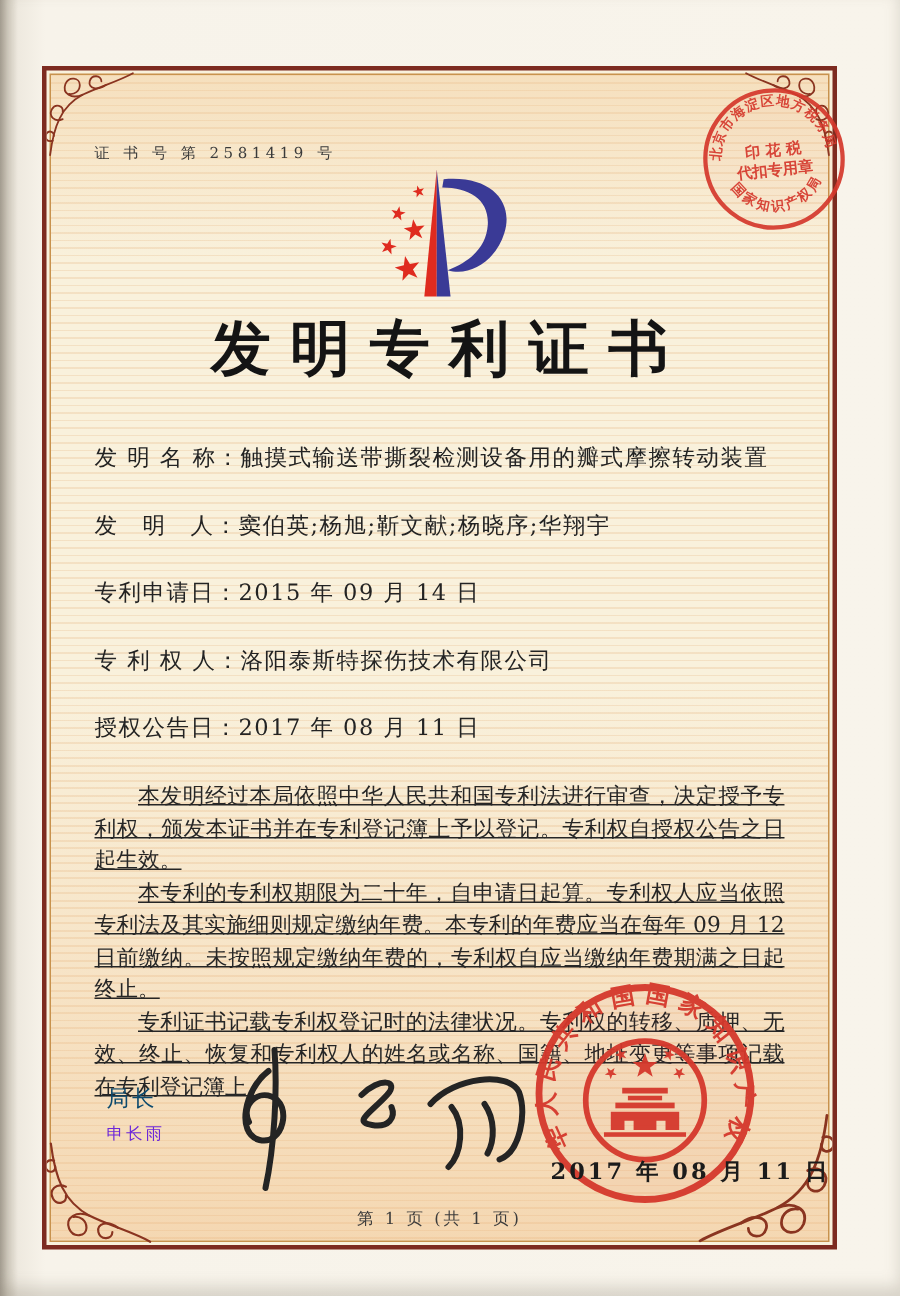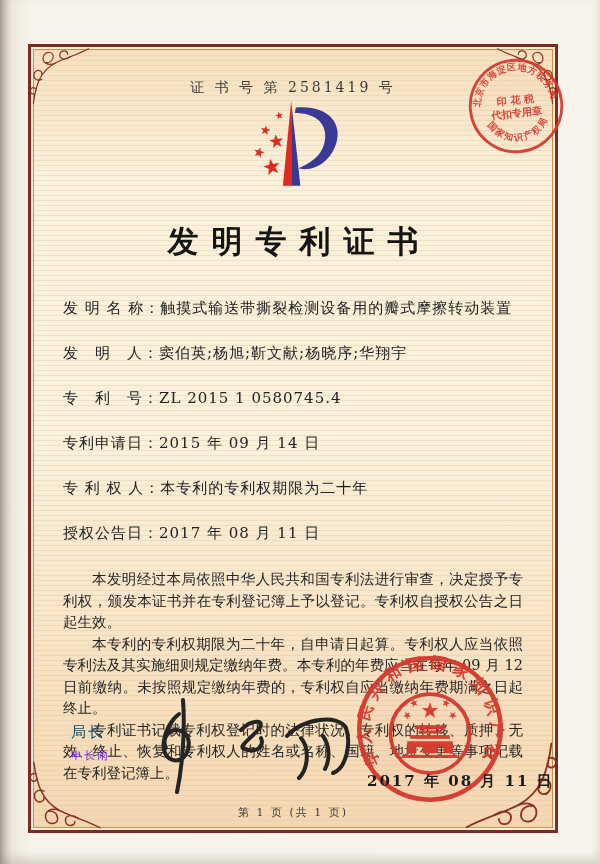--- a/index.html
+++ b/index.html
@@ -19,35 +19,35 @@
     border:3px solid #7d2b20;background:#f9f1dc;box-sizing:border-box;
   }
   .frame-gold{
     position:absolute;inset:2px;border:1px solid #c8924d;
     background:
       linear-gradient(180deg,rgba(240,195,140,.38) 0%,rgba(249,241,220,0) 16%,rgba(249,241,220,0) 52%,rgba(238,180,120,.42) 100%),
       repeating-linear-gradient(180deg,rgba(222,158,96,.20) 0 1px,rgba(255,250,238,0) 1px 5px);
   }
   .content{position:absolute;inset:0;padding:0 32px;box-sizing:border-box;}
 
-  .cert-no{margin-top:32px;font-size:14px;letter-spacing:3px;color:#3a3a3a;
-    font-family:"DejaVu Serif","Liberation Serif",serif;text-align:center;}
+  .cert-no{margin-top:48px;font-size:10px;letter-spacing:3px;color:#3a3a3a;
+    font-family:"DejaVu Serif","Liberation Serif",serif;}
   .logo-wrap{margin-top:4px;text-align:center;height:92px;}
-  .title{margin-top:28px;text-align:center;font-size:31px;font-weight:700;
+  .title{margin-top:0;text-align:center;font-size:40px;font-weight:700;
     letter-spacing:13px;color:#141414;text-indent:13px;}
 
   .fields{margin-top:36px;}
   .field-row{display:flex;align-items:center;margin-bottom:27px;
     font-size:15px;color:#232323;line-height:18px;
     font-family:"DejaVu Serif","Liberation Serif",serif;}
   .field-label{flex:none;letter-spacing:1px;white-space:pre;}
   .field-value{flex:1;letter-spacing:1px;}
 
   .paras{margin-top:24px;font-size:14.5px;line-height:21.5px;color:#262626;
-    text-align:justify;font-family:"DejaVu Serif","Liberation Serif",serif;}
+    text-align:justify;font-family:"DejaVu Serif","Liberation Serif",serif;text-decoration:underline;}
   .paras p{margin:0;text-indent:2em;}
 
   .signer-title{position:absolute;left:40px;top:676px;font-size:15px;letter-spacing:2px;color:#0c4a6e;}
   .signer-name{position:absolute;left:40px;top:701px;font-size:11px;letter-spacing:2px;color:#6d28d9;}
   .signature{position:absolute;left:110px;top:645px;z-index:2;}
 
   .tax-seal{position:absolute;left:436px;top:10px;z-index:3;transform:rotate(-6deg);opacity:.92;}
   .office-seal{position:absolute;left:323px;top:606px;z-index:3;opacity:.95;}
   .issue-date{position:absolute;left:336px;top:725px;z-index:4;font-size:15px;font-weight:700;
     letter-spacing:2px;color:#1b1b1b;font-family:"DejaVu Serif","Liberation Serif",serif;}
@@ -120,30 +120,26 @@
       <div class="fields">
         <div class="field-row">
           <span class="field-label">发 明 名 称：</span>
           <span class="field-value">触摸式输送带撕裂检测设备用的瓣式摩擦转动装置</span>
         </div>
         <div class="field-row">
           <span class="field-label">发　明　人：</span>
           <span class="field-value">窦伯英;杨旭;靳文献;杨晓序;华翔宇</span>
         </div>
         <div class="field-row">
-          <span class="field-label">专　利　号：</span>
-          <span class="field-value">ZL 2015 1 0580745.4</span>
-        </div>
-        <div class="field-row">
           <span class="field-label">专利申请日：</span>
           <span class="field-value">2015 年 09 月 14 日</span>
         </div>
         <div class="field-row">
           <span class="field-label">专 利 权 人：</span>
-          <span class="field-value">本专利的专利权期限为二十年</span>
+          <span class="field-value">洛阳泰斯特探伤技术有限公司</span>
         </div>
         <div class="field-row">
           <span class="field-label">授权公告日：</span>
           <span class="field-value">2017 年 08 月 11 日</span>
         </div>
       </div>
 
       <div class="paras">
         <p>本发明经过本局依照中华人民共和国专利法进行审查，决定授予专利权，颁发本证书并在专利登记簿上予以登记。专利权自授权公告之日起生效。</p>
         <p>本专利的专利权期限为二十年，自申请日起算。专利权人应当依照专利法及其实施细则规定缴纳年费。本专利的年费应当在每年 09 月 12 日前缴纳。未按照规定缴纳年费的，专利权自应当缴纳年费期满之日起终止。</p>

